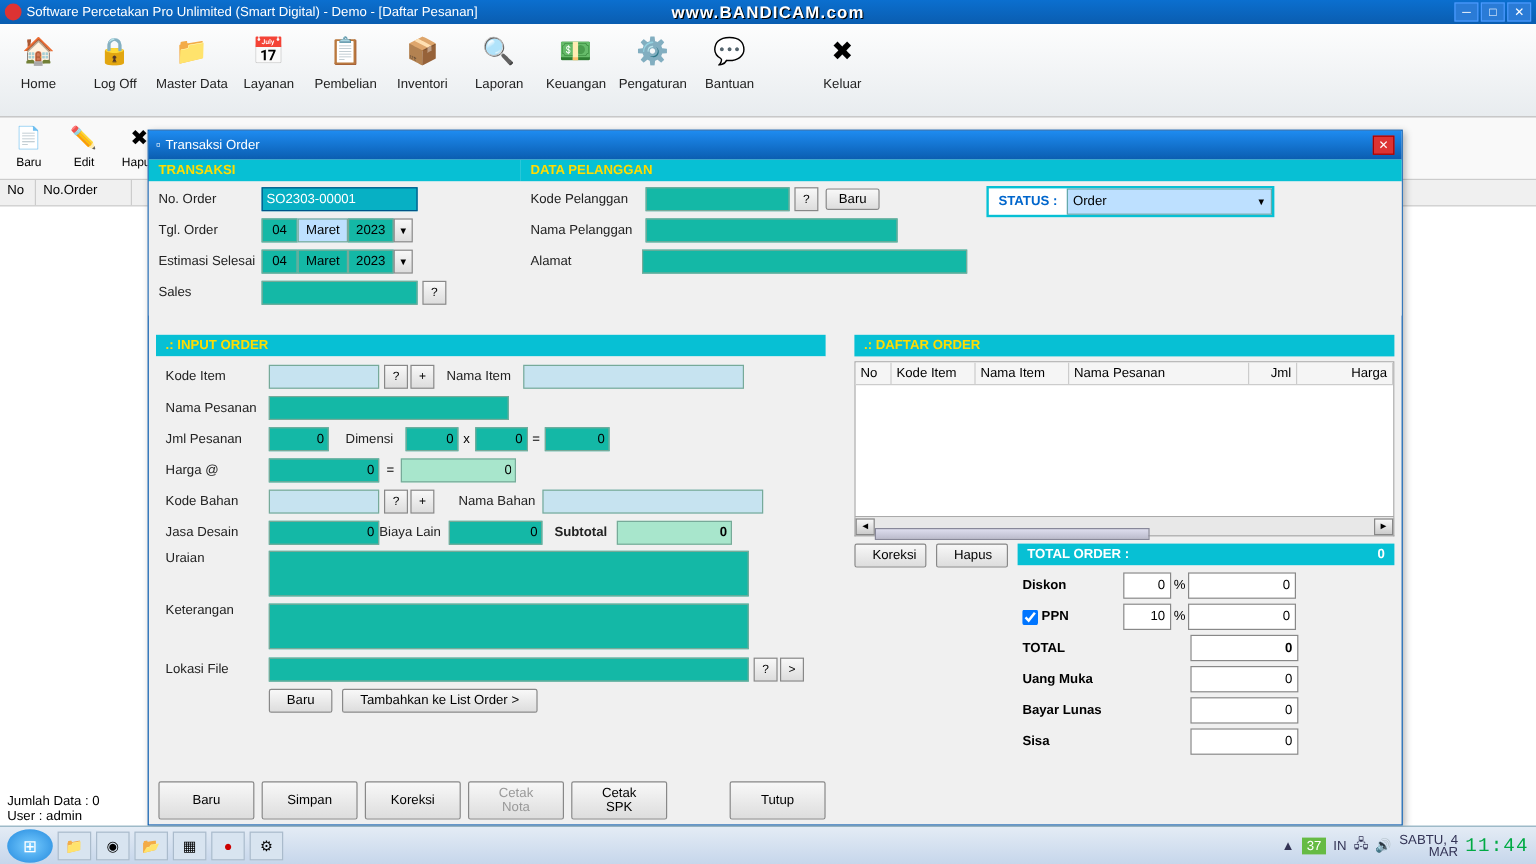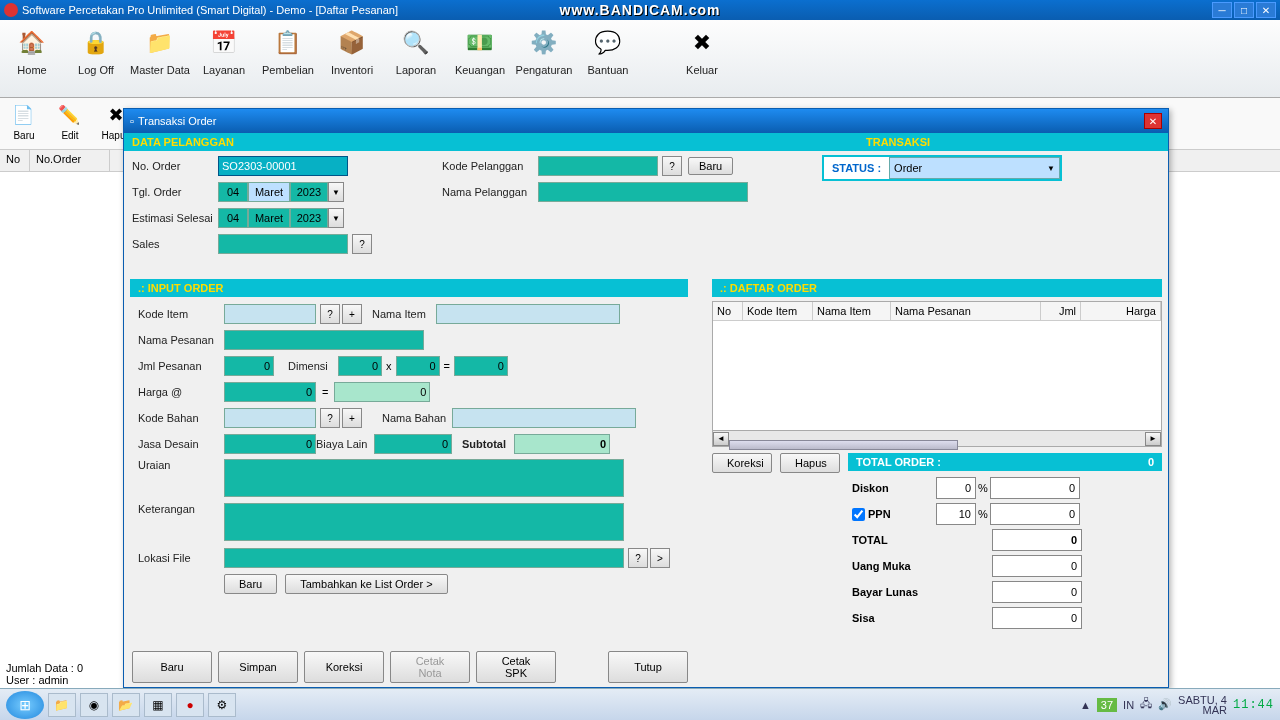--- a/index.html
+++ b/index.html
@@ -69,21 +69,21 @@
 .pct { width:14px; text-align:center; }
 
 .bottom-btns { position:absolute; bottom:4px; left:8px; display:flex; gap:6px; }
 .bottom-btns .btn { width:80px; text-align:center; }
 
 .statusbar { position:absolute; bottom:32px; left:0; height:28px; font-size:11px; padding:2px 6px; }
 .taskbar { position:absolute; bottom:0; left:0; right:0; height:32px; background:linear-gradient(#e4ecf5,#c6d6eb); border-top:1px solid #8ab; display:flex; align-items:center; padding:0 6px; }
 .start { width:38px; height:28px; border-radius:50%; background:radial-gradient(#7cf,#28d); display:flex; align-items:center; justify-content:center; }
 .task-ico { width:28px; height:24px; margin-left:4px; background:#d8e4f0; border:1px solid #abc; display:flex; align-items:center; justify-content:center; font-size:12px; }
 .tray { margin-left:auto; display:flex; align-items:center; gap:6px; font-size:10px; color:#335; }
-.clock { font-family: 'Courier New', monospace; font-size:12px; color:#0a4; letter-spacing:1px; }
+.clock { font-family: 'Courier New', monospace; font-size:16px; color:#0a4; letter-spacing:1px; }
 textarea.fin { resize:none; font-family:inherit; }
 </style>
 </head>
 <body>
 
 <div class="titlebar">
   <div class="app-icon"></div>
   <div class="title">Software Percetakan Pro Unlimited (Smart Digital) - Demo - [Daftar Pesanan]</div>
   <div class="watermark">www.BANDICAM.com</div>
   <div class="win-ctl">
@@ -161,22 +161,22 @@
 </div>
 
 <div class="modal">
   <div class="modal-title">
     <span style="margin-right:4px">▫</span>
     <span>Transaksi Order</span>
     <div class="close">✕</div>
   </div>
 
   <div style="display:flex">
+    <div class="section-bar" style="width:310px">TRANSAKSI</div>
     <div class="section-bar" style="flex:1">DATA PELANGGAN</div>
-    <div class="section-bar" style="width:310px">TRANSAKSI</div>
   </div>
 
   <div class="sect-row">
     <div class="sect-left">
       <div class="frow">
         <div class="flabel">No. Order</div>
         <input class="fin hl" style="width: 130px;" value="SO2303-00001">
       </div>
       <div class="frow">
         <div class="flabel">Tgl. Order</div>
@@ -205,20 +205,24 @@
         <div class="flabel" style="width:96px">Kode Pelanggan</div>
         <input class="fin" style="width: 120px;">
         <div style="width:4px"></div>
         <div class="small-btn">?</div>
         <div style="width:6px"></div>
         <button class="btn" style="padding:2px 10px">Baru</button>
       </div>
       <div class="frow">
         <div class="flabel" style="width:96px">Nama Pelanggan</div>
         <input class="fin" style="width: 210px;">
+      </div>
+      <div class="frow">
+        <div class="flabel" style="width:96px">Alamat</div>
+        <input class="fin" style="width: 280px;">
       </div>
     </div>
 
     <div class="sect-right">
       <div class="status-box" style="width:240px">
         <div class="sl">STATUS  :</div>
         <div class="sel">
           <span>Order</span>
           <span style="font-size:8px">▼</span>
         </div>

